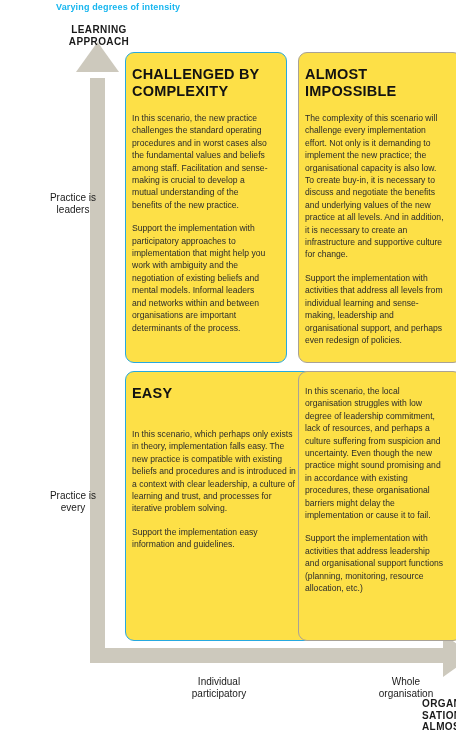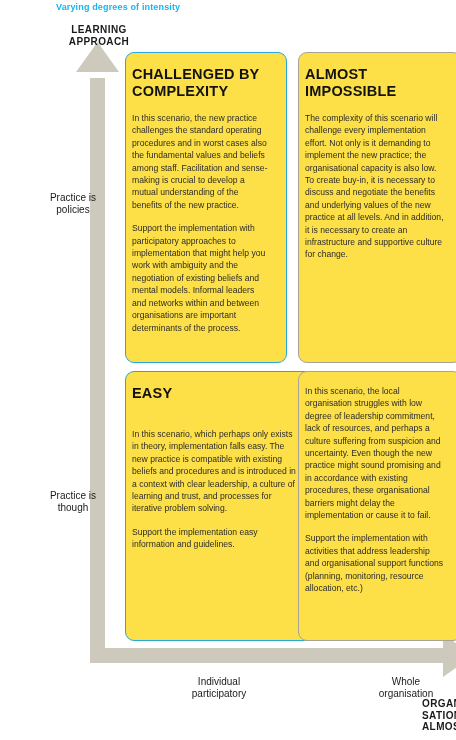--- a/index.html
+++ b/index.html
@@ -151,25 +151,25 @@
   </div>
 
   <div class="axis-title x">
     <span>ORGANI-</span><br>
     <span>SATIONAL</span><br>
     <span>ALMOST</span>
   </div>
 
   <div class="tick left tick-complex">
     <span>Practice is</span><br>
-    <span>policies</span>
+    <span>leaders</span>
   </div>
   <div class="tick left tick-simple">
     <span>Practice is</span><br>
-    <span>though</span>
+    <span>every</span>
   </div>
 
   <div class="tick bottom tick-individual">
     <span>Individual</span><br>
     <span>participatory</span>
   </div>
   <div class="tick bottom tick-whole">
     <span>Whole</span><br>
     <span>organisation</span>
   </div>
@@ -179,20 +179,21 @@
     <div class="card-body">
       <p>In this scenario, the new practice challenges the standard operating procedures and in worst cases also the fundamental values and beliefs among staff. Facilitation and sense-making is crucial to develop a mutual understanding of the benefits of the new practice.</p>
       <p>Support the implementation with participatory approaches to implementation that might help you work with ambiguity and the negotiation of existing beliefs and mental models. Informal leaders and networks within and between organisations are important determinants of the process.</p>
     </div>
   </div>
 
   <div class="card beige card-tr">
     <div class="card-title">ALMOST IMPOSSIBLE</div>
     <div class="card-body">
       <p>The complexity of this scenario will challenge every implementation effort. Not only is it demanding to implement the new practice; the organisational capacity is also low. To create buy-in, it is necessary to discuss and negotiate the benefits and underlying values of the new practice at all levels. And in addition, it is necessary to create an infrastructure and supportive culture for change.</p>
+      <p>Support the implementation with activities that address all levels from individual learning and sense-making, leadership and organisational support, and perhaps even redesign of policies.</p>
     </div>
   </div>
 
   <div class="card blue card-bl">
     <div class="card-title">EASY</div>
     <div class="card-body">
       <p>In this scenario, which perhaps only exists in theory, implementation falls easy. The new practice is compatible with existing beliefs and procedures and is introduced in a context with clear leadership, a culture of learning and trust, and processes for iterative problem solving.</p>
       <p>Support the implementation easy information and guidelines.</p>
     </div>
   </div>

